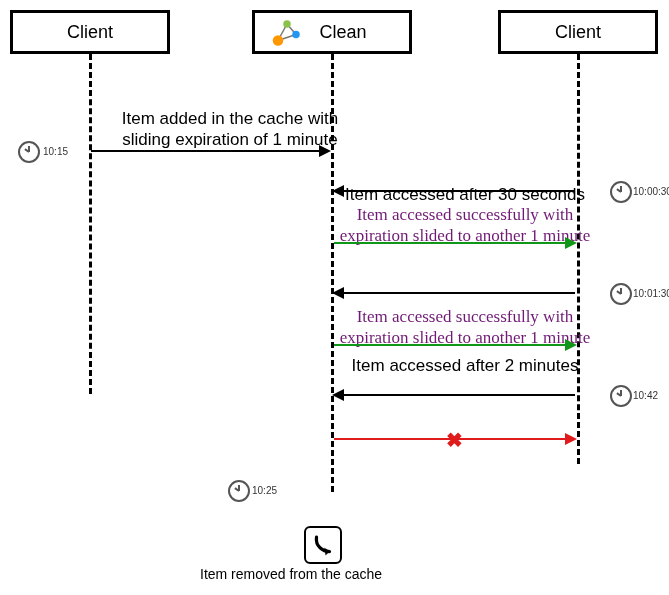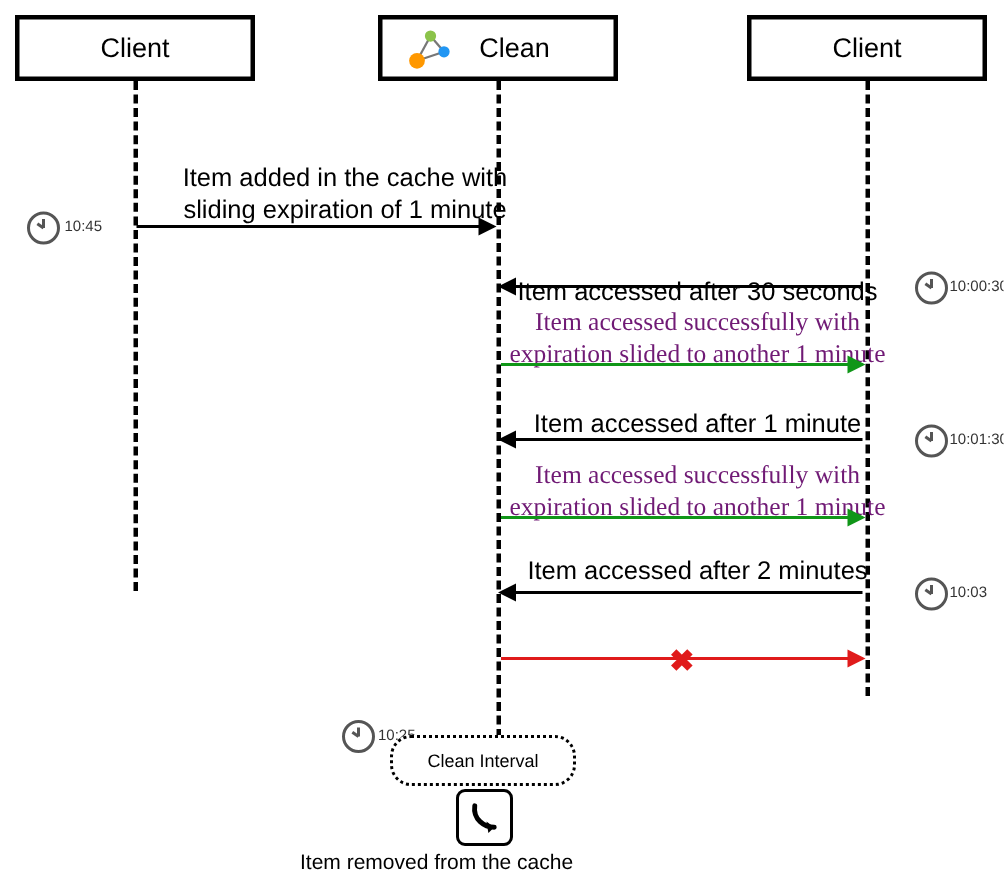--- a/index.html
+++ b/index.html
@@ -175,64 +175,60 @@
   <div class="lifeline" style="left:89px; height:340px;"></div>
   <div class="lifeline" style="left:331px; height:438px;"></div>
   <div class="lifeline" style="left:577px; height:410px;"></div>
 
   <div class="msg-label" style="left:100px; top:108px;">Item added in the cache with<br>sliding expiration of 1 minute</div>
   <div class="arrow" style="left:91px; top:150px; width:238px;">
     <span class="head-r"></span>
   </div>
 
   <div class="clock" style="left:18px; top:141px;"></div>
-  <div class="clock-label" style="left:43px; top:146px;">10:45</div>
+  <div class="clock-label" style="left:43px; top:146px;">10:15</div>
 
   <div class="msg-label" style="left:335px; top:170px;margin-top:14px;">Item accessed after 30 seconds</div>
   <div class="arrow" style="left:334px; top:190px; width:241px;">
     <span class="head-l"></span>
   </div>
   <div class="clock" style="left:610px; top:181px;"></div>
   <div class="clock-label" style="left:633px; top:186px;">10:00:30</div>
 
   <div class="msg-label green" style="left:335px; top:204px;">Item accessed successfully with<br>expiration slided to another 1 minute</div>
   <div class="arrow green" style="left:334px; top:242px; width:241px;">
     <span class="head-r"></span>
   </div>
 
-  <div class="msg-label" style="left:335px; top:272px;">Item accessed after 1 minute</div>
   <div class="arrow" style="left:334px; top:292px; width:241px;">
     <span class="head-l"></span>
   </div>
   <div class="clock" style="left:610px; top:283px;"></div>
   <div class="clock-label" style="left:633px; top:288px;">10:01:30</div>
 
   <div class="msg-label green" style="left:335px; top:306px;">Item accessed successfully with<br>expiration slided to another 1 minute</div>
   <div class="arrow green" style="left:334px; top:344px; width:241px;">
     <span class="head-r"></span>
   </div>
 
-  <div class="msg-label" style="left:335px; top:370px;">Item accessed after 2 minutes</div>
+  <div class="msg-label" style="left:335px; top:355px;">Item accessed after 2 minutes</div>
   <div class="arrow" style="left:334px; top:394px; width:241px;">
     <span class="head-l"></span>
   </div>
   <div class="clock" style="left:610px; top:385px;"></div>
-  <div class="clock-label" style="left:633px; top:390px;">10:03</div>
+  <div class="clock-label" style="left:633px; top:390px;">10:42</div>
 
   <div class="arrow red" style="left:334px; top:438px; width:241px;">
     <span class="head-r"></span>
     <span class="x">✖</span>
   </div>
 
   <div class="clock" style="left:228px; top:480px;"></div>
   <div class="clock-label" style="left:252px; top:485px;">10:25</div>
 
-  <div class="clean-interval">
-    <span>Clean Interval</span>
-  </div>
 
   <div class="remove-box">
     <svg viewBox="0 0 40 40">
       <path d="M10 8 C 8 22, 20 30, 30 30" fill="none" stroke="#000" stroke-width="5" stroke-linecap="round"></path>
       <path d="M30 30 L22 24 L24 36 Z" fill="#000"></path>
     </svg>
   </div>
   <div class="remove-caption">Item removed from the cache</div>
 
 </div>

